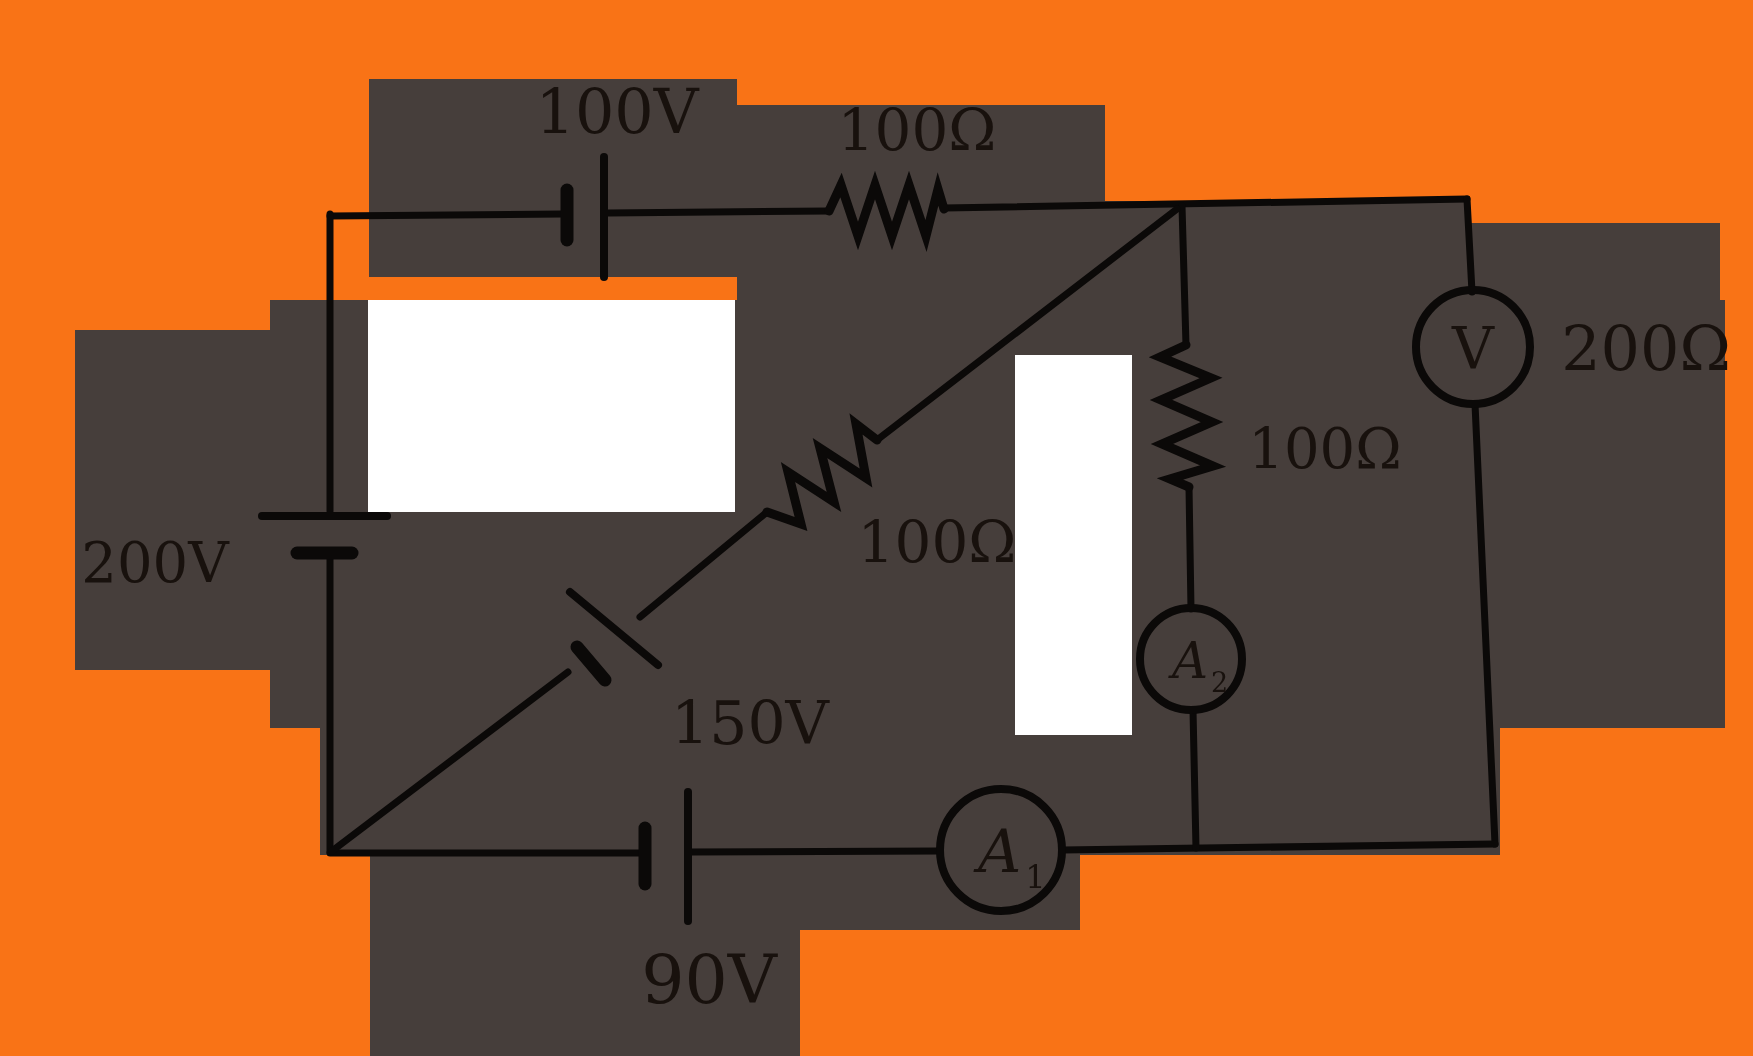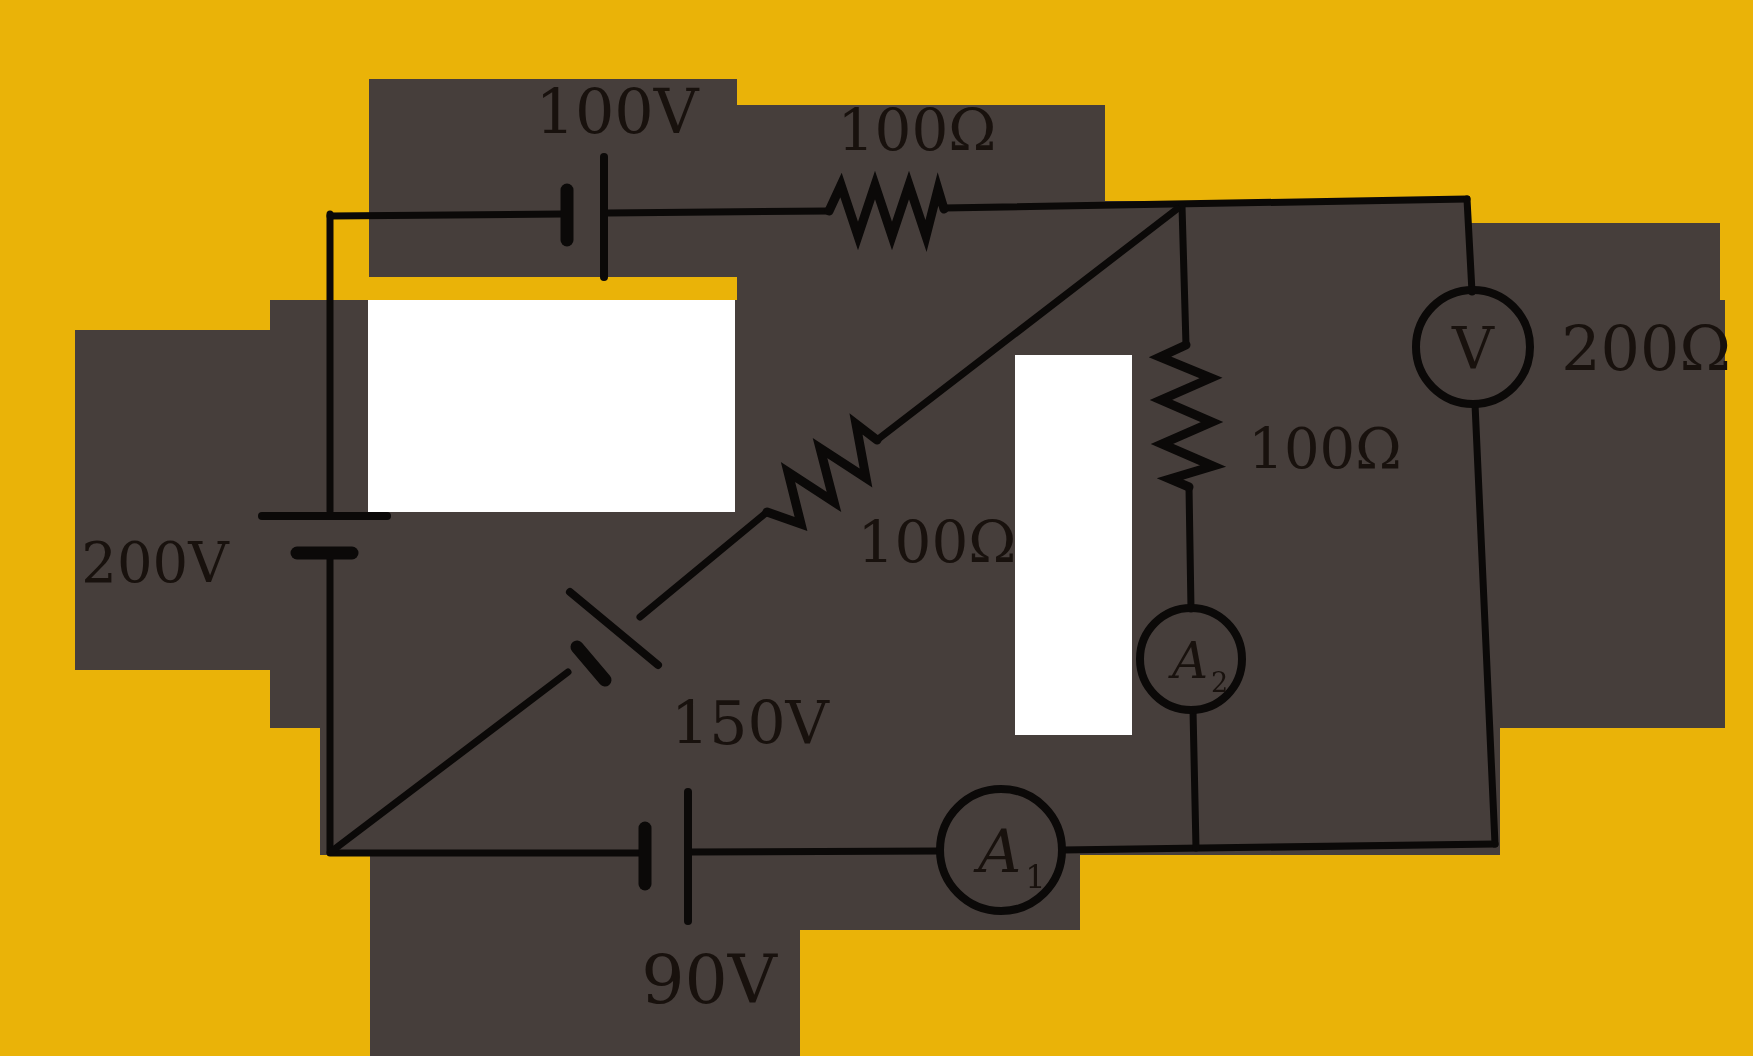--- a/index.html
+++ b/index.html
@@ -1,16 +1,16 @@
 <!DOCTYPE html>
 <html><head>
 <meta charset="utf-8">
 <style>
   html,body{margin:0;padding:0;background:#ffffff;}
-  .stage{position:relative;width:1753px;height:1056px;background:#eab308;overflow:hidden;
+  .stage{position:relative;width:1753px;height:1056px;background:#f97316;overflow:hidden;
          font-family:"DejaVu Serif","Liberation Serif",serif;}
   svg{display:block;}
   .lbl{font-family:"DejaVu Serif","Liberation Serif",serif;}
 </style>
 </head>
 <body>
 
 <div class="stage">
 <svg width="1753" height="1056" viewBox="0 0 1753 1056" xmlns="http://www.w3.org/2000/svg">
 

